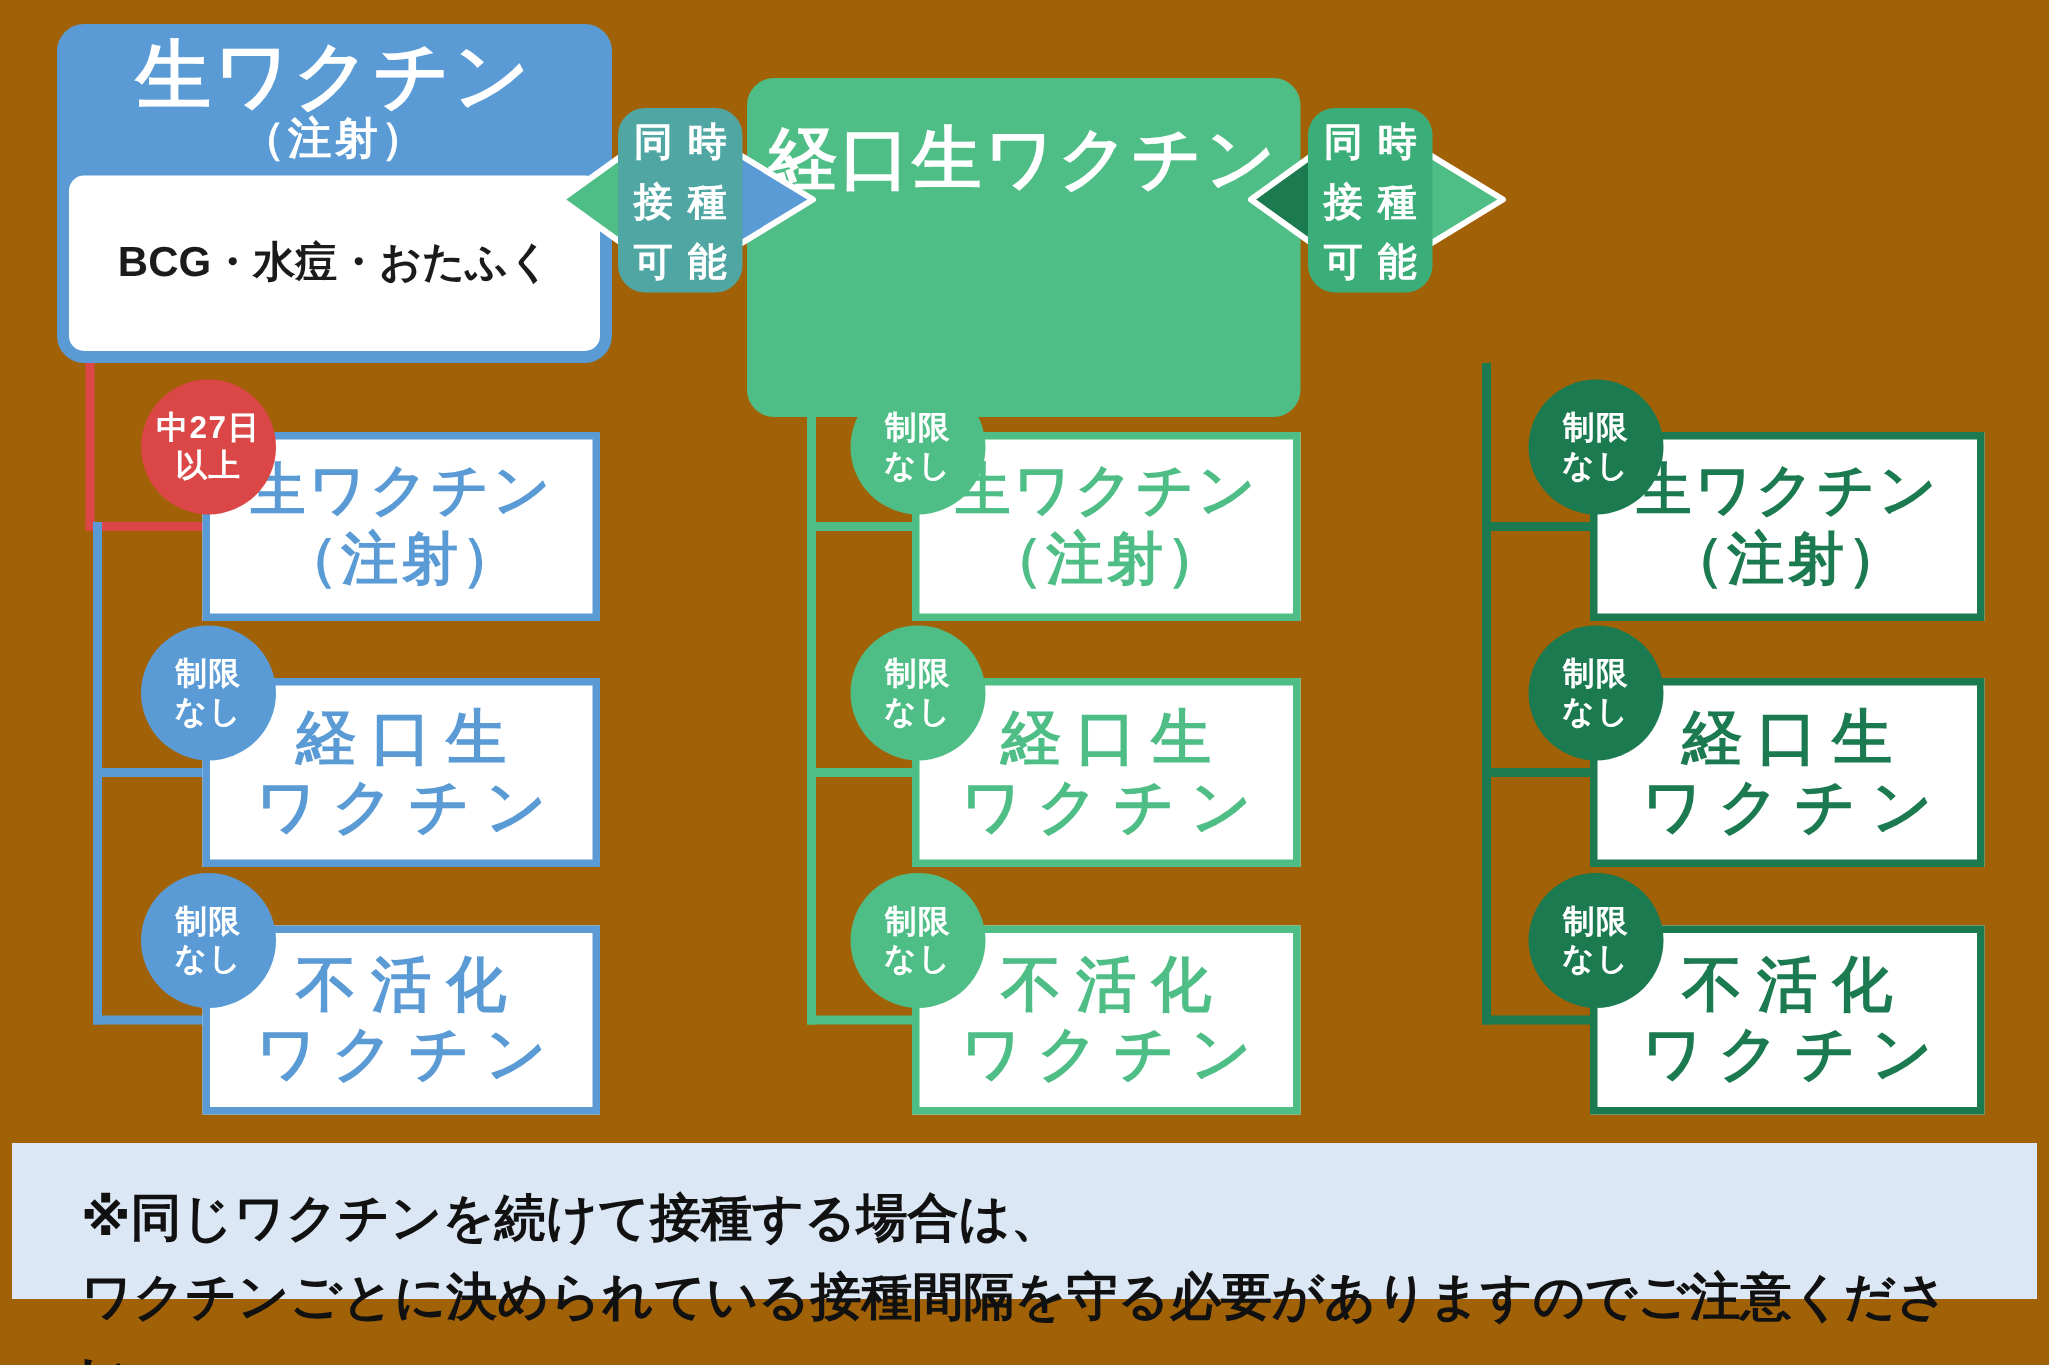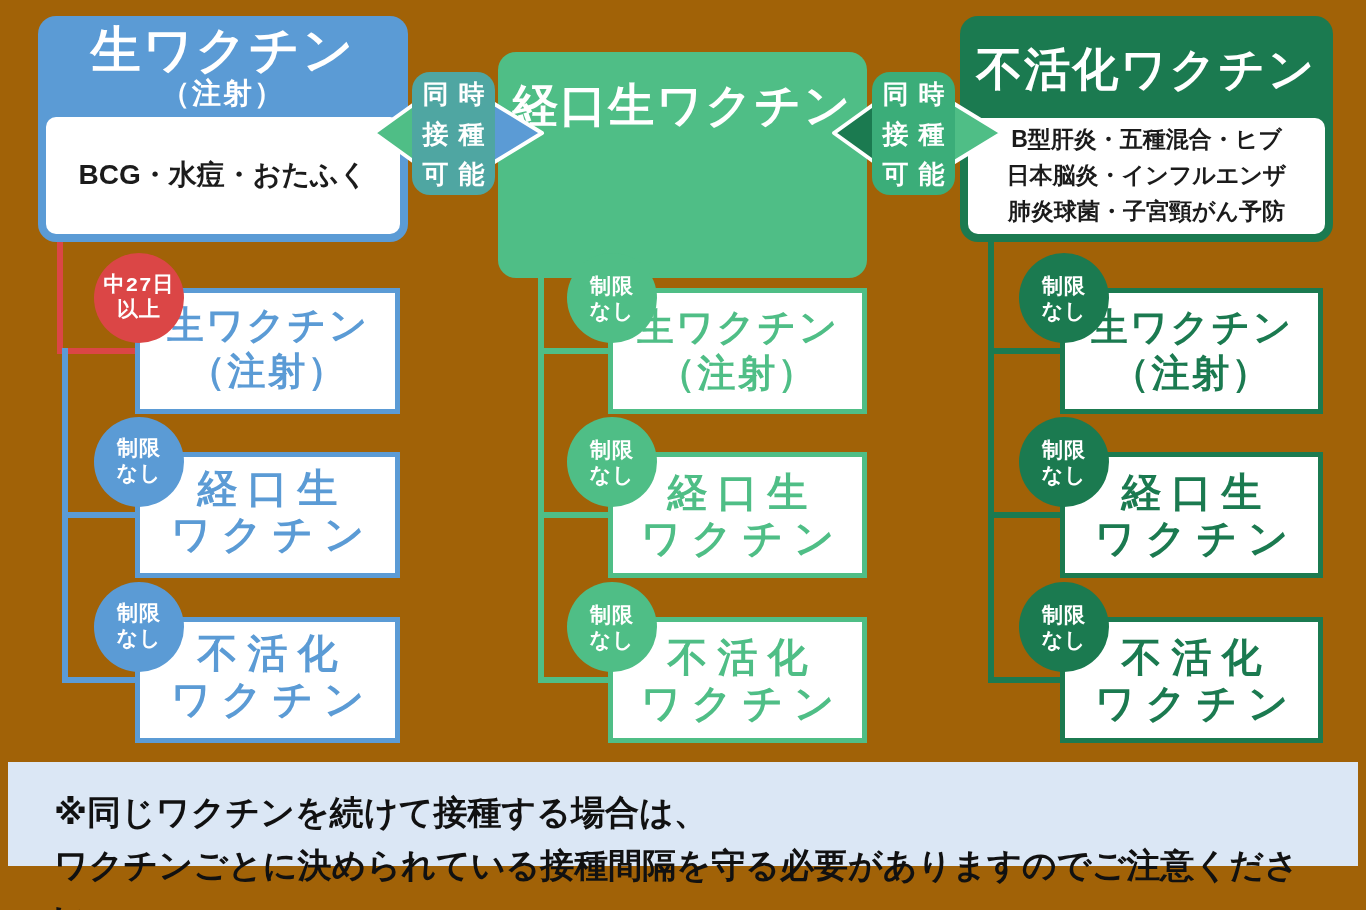--- a/index.html
+++ b/index.html
@@ -35,21 +35,21 @@
   
   .line{position:absolute;}
   .ln-blue{background:#5B9BD5;}
   .ln-green{background:#4FBE86;}
   .ln-dkgreen{background:#1B7A50;}
   .ln-red{background:#DB4646;}
 
   
   .sub-box{position:absolute;height:126px;background:#fff;border:5px solid;box-sizing:border-box;
            display:flex;flex-direction:column;justify-content:center;align-items:center;text-align:center;}
-  .sub-box.c-blue{border-color:#5B9BD5;color:#5B9BD5;font-family:Liberation Mono, monospace;}
+  .sub-box.c-blue{border-color:#5B9BD5;color:#5B9BD5;}
   .sub-box.c-green{border-color:#4FBE86;color:#4FBE86;}
   .sub-box.c-dkgreen{border-color:#1B7A50;color:#1B7A50;}
   .sub-line1{font-size:38px;line-height:1.2;letter-spacing:2px;}
   .sub-line2{font-size:40px;line-height:1.15;letter-spacing:10px;text-indent:10px;}
   .badge{position:absolute;left:-46px;top:-40px;width:90px;height:90px;border-radius:50%;
          display:flex;flex-direction:column;justify-content:center;align-items:center;color:#fff;}
   .badge .b-line{font-size:21px;line-height:1.2;letter-spacing:1px;}
   .badge.bg-blue{background:#5B9BD5;}
   .badge.bg-green{background:#4FBE86;}
   .badge.bg-dkgreen{background:#1B7A50;}
@@ -74,30 +74,20 @@
       <div class="body-line-a">BCG・水痘・おたふく</div>
     </div>
   </section>
 
   <section class="main-box c-green" style="left:498px;width:369px;margin-top:36px;">
     <div class="main-head">
       <div class="main-title-md">経口生ワクチン</div>
     </div>
   </section>
 
-  <section class="main-box c-dkgreen" style="left:960px;width:373px;">
-    <div class="main-head">
-      <div class="main-title-md">不活化ワクチン</div>
-    </div>
-    <div class="main-body">
-      <div class="body-line-c">B型肝炎・五種混合・ヒブ</div>
-      <div class="body-line-c">日本脳炎・インフルエンザ</div>
-      <div class="body-line-c">肺炎球菌・子宮頸がん予防</div>
-    </div>
-  </section>
 
   <div class="arrow-block" style="left:368px;">
     <svg class="arrow-svg" width="180" height="140" viewBox="0 0 180 140">
       <polygon points="6,70 56,34 56,106" fill="#4FBE86" stroke="#ffffff" stroke-width="4" stroke-linejoin="round"></polygon>
       <polygon points="174,70 115,34 115,106" fill="#5B9BD5" stroke="#ffffff" stroke-width="4" stroke-linejoin="round"></polygon>
     </svg>
     <div class="arrow-square sq-teal">
       <div class="sq-line">同時</div>
       <div class="sq-line">接種</div>
       <div class="sq-line">可能</div>

